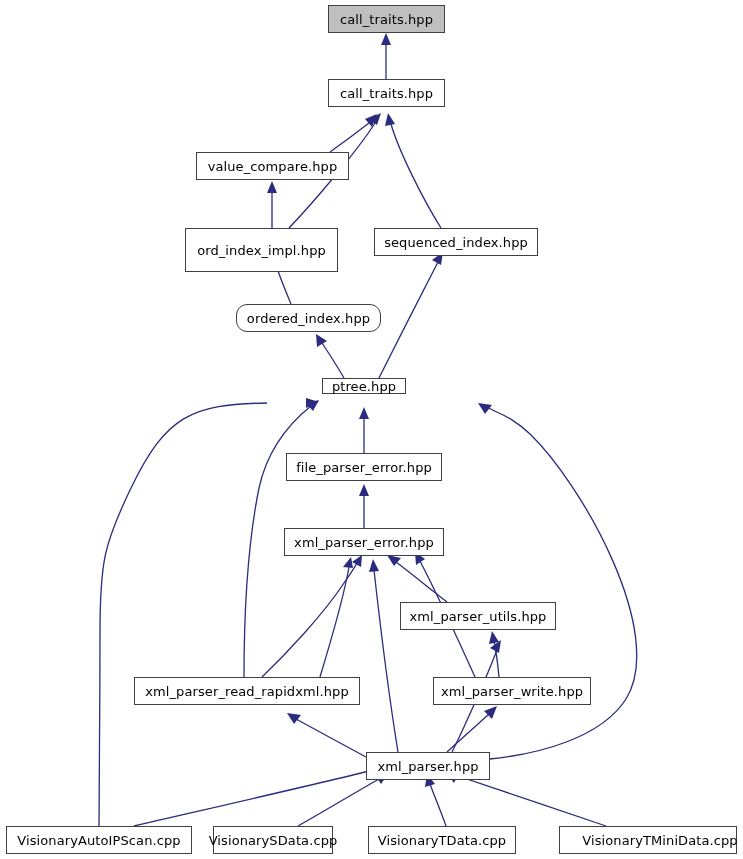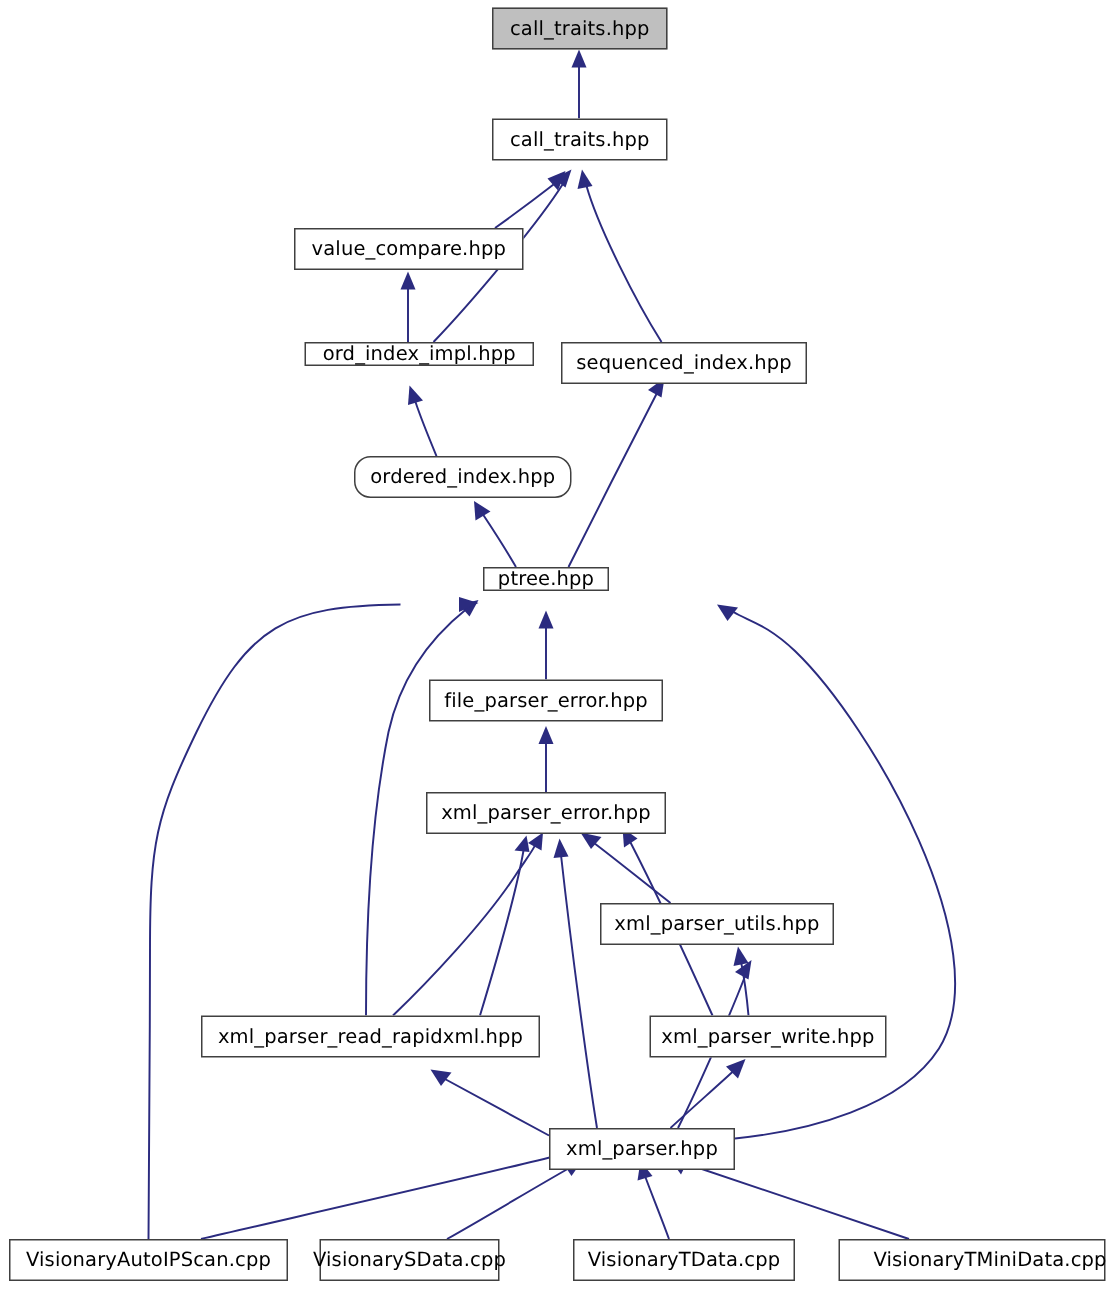--- a/index.html
+++ b/index.html
@@ -119,21 +119,21 @@
   <div id="nodes-layer">
       <div class="node-box root-node" style="left: 328px; top: 5px; width: 117px; height: 28px;">
         <span class="node-label">call_traits.hpp</span>
       </div>
       <div class="node-box" style="left: 328px; top: 79px; width: 117px; height: 28px;">
         <span class="node-label">call_traits.hpp</span>
       </div>
       <div class="node-box" style="left: 196px; top: 152px; width: 153px; height: 28px;">
         <span class="node-label">value_compare.hpp</span>
       </div>
-      <div class="node-box" style="left: 203px; top: 228px; width: 153px; height: 16px;">
+      <div class="node-box" style="left: 185px; top: 228px; width: 153px; height: 44px;">
         <span class="node-label">ord_index_impl.hpp</span>
       </div>
       <div class="node-box" style="left: 374px; top: 228px; width: 164px; height: 28px;">
         <span class="node-label">sequenced_index.hpp</span>
       </div>
       <div class="node-box" style="left: 236px; top: 304px; width: 145px; height: 28px; border-radius: 11px;">
         <span class="node-label">ordered_index.hpp</span>
       </div>
       <div class="node-box" style="left: 322px; top: 378px; width: 84px; height: 16px;">
         <span class="node-label">ptree.hpp</span>
@@ -155,21 +155,21 @@
       </div>
       <div class="node-box" style="left: 366px; top: 752px; width: 124px; height: 28px;">
         <span class="node-label">xml_parser.hpp</span>
       </div>
       <div class="node-box" style="left: 6px; top: 826px; width: 186px; height: 28px;">
         <span class="node-label">VisionaryAutoIPScan.cpp</span>
       </div>
       <div class="node-box" style="left: 213px; top: 826px; width: 120px; height: 28px;">
         <span class="node-label">VisionarySData.cpp</span>
       </div>
-      <div class="node-box" style="left: 382px; top: 826px; width: 148px; height: 28px;">
+      <div class="node-box" style="left: 368px; top: 826px; width: 148px; height: 28px;">
         <span class="node-label">VisionaryTData.cpp</span>
       </div>
       <div class="node-box" style="left: 559px; top: 826px; width: 178px; height: 28px; padding-left: 24px;">
         <span class="node-label">VisionaryTMiniData.cpp</span>
       </div>
     </div>
 
 </div>
 
 </body></html>

